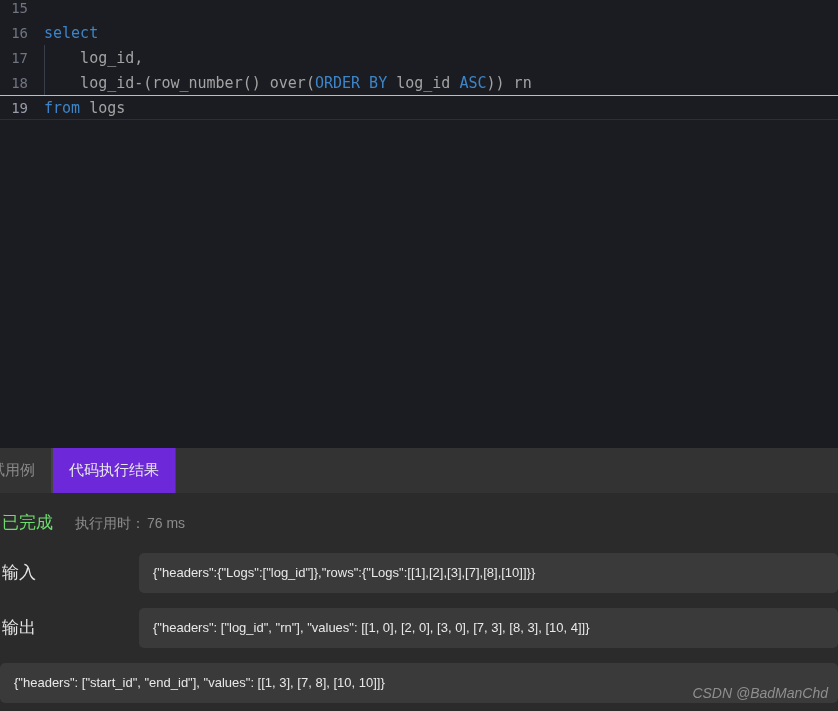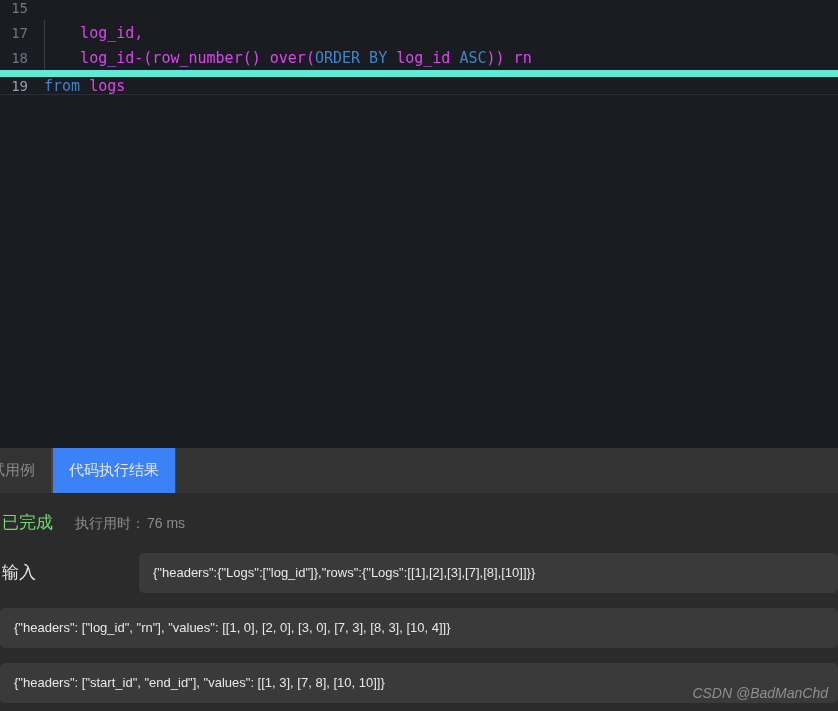--- a/index.html
+++ b/index.html
@@ -25,21 +25,21 @@
   .code-line {
     position: relative;
     height: 25px;
     display: flex;
     align-items: center;
     font-family: "DejaVu Sans Mono", monospace;
     font-size: 15px;
     white-space: pre;
   }
   .code-line.current {
-    border-top: 7px solid #5eead4;
+    border-top: 1px solid #5eead4;
     border-bottom: 1px solid #2c2f3a;
     background: #1a1c22;
     align-items: center;
   }
   .gutter {
     width: 36px;
     flex: 0 0 36px;
     text-align: right;
     padding-right: 8px;
     color: #717481;
@@ -49,21 +49,21 @@
   }
   .current .gutter { color: #9a9dab; }
   .code-text { padding-left: 8px; position: relative; }
   .indent-guide {
     position: absolute;
     left: 44px; top: 0;
     width: 1px; height: 25px;
     background: #3b3e4a;
   }
   .tok-kw   { color: #3d85c8; }
-  .tok-txt  { color: #d946ef; }
+  .tok-txt  { color: #a3a3a3; }
 
   
   .result-panel {
     position: absolute; left: 0; top: 448px;
     width: 838px; height: 263px;
     background: #2b2b2b;
   }
   .tabs {
     position: relative;
     height: 45px;
@@ -78,21 +78,21 @@
     font-size: 15px;
     color: #8a8a8a;
     background: #333333;
     border-right: 1px solid #444444;
     cursor: pointer;
     white-space: nowrap;
   }
   .tab:first-child { padding-left: 0; margin-left: -10px; }
   .tab.active {
     color: #e8e8e8;
-    background: #3b82f6;
+    background: #6d28d9;
     border-left: 1px solid #444444;
   }
   .tab-filler { flex: 1 1 auto; background: #333333; }
 
   .status-row {
     display: flex; align-items: baseline;
     padding: 18px 8px 0 2px;
     height: 48px;
   }
   .status-text {
@@ -142,20 +142,21 @@
   }
 </style>
 </head>
 <body>
 
 <div id="app">
 
   <div class="editor">
     <div class="code-lines" id="code-lines">
         <div class="code-line"><span class="gutter">15</span><span class="code-text"></span></div>
+        <div class="code-line"><span class="gutter">16</span><span class="code-text"><span class="tok-kw">select</span></span></div>
         <div class="code-line"><span class="gutter">17</span><span class="indent-guide"></span><span class="code-text"><span class="tok-txt">    log_id,</span></span></div>
         <div class="code-line"><span class="gutter">18</span><span class="indent-guide"></span><span class="code-text"><span class="tok-txt">    log_id-(row_number() over(</span><span class="tok-kw">ORDER BY</span><span class="tok-txt"> log_id </span><span class="tok-kw">ASC</span><span class="tok-txt">)) rn</span></span></div>
         <div class="code-line current"><span class="gutter">19</span><span class="code-text"><span class="tok-kw">from</span><span class="tok-txt"> logs</span></span></div>
       </div>
   </div>
 
   <div class="result-panel">
 
     <div class="tabs" id="tabs">
         <div class="tab">
@@ -172,20 +173,21 @@
       <span class="time-label">执行用时：</span>
       <span class="time-value">76 ms</span>
     </div>
 
     <div class="io-rows" id="io-rows">
         <div class="io-row">
           <div class="io-label">输入</div>
           <div class="io-box">{"headers":{"Logs":["log_id"]},"rows":{"Logs":[[1],[2],[3],[7],[8],[10]]}}</div>
         </div>
         <div class="io-row">
+          <div class="io-label">输出</div>
           <div class="io-box">{"headers": ["log_id", "rn"], "values": [[1, 0], [2, 0], [3, 0], [7, 3], [8, 3], [10, 4]]}</div>
         </div>
         <div class="io-row">
           <div class="io-box">{"headers": ["start_id", "end_id"], "values": [[1, 3], [7, 8], [10, 10]]}</div>
         </div>
       </div>
 
     <div class="watermark">CSDN @BadManChd</div>
   </div>
 </div>

